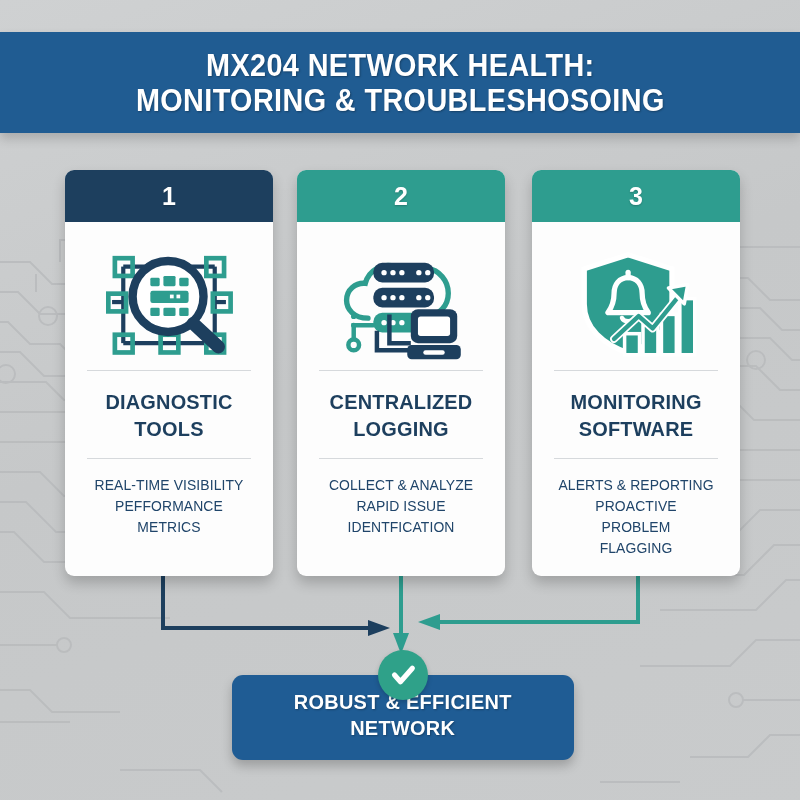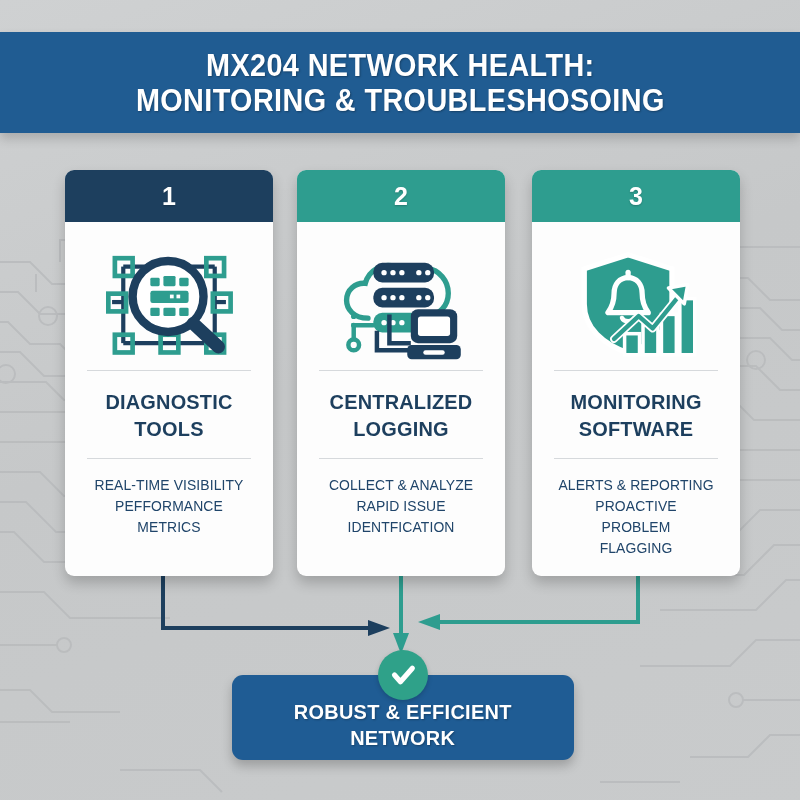--- a/index.html
+++ b/index.html
@@ -157,21 +157,20 @@
     position: absolute;
     left: 232px;
     top: 675px;
     width: 342px;
     height: 85px;
     background: #1f5c94;
     border-radius: 11px;
     box-shadow: 0 6px 11px rgba(0,0,0,0.22);
     z-index: 4;
     display: flex;
-    align-items: center;
     justify-content: center;
     padding-top: 14px;
     box-sizing: border-box;
   }
   #result-text {
     color: #ffffff;
     font-size: 21px;
     line-height: 26px;
     font-weight: bold;
     text-align: center;

